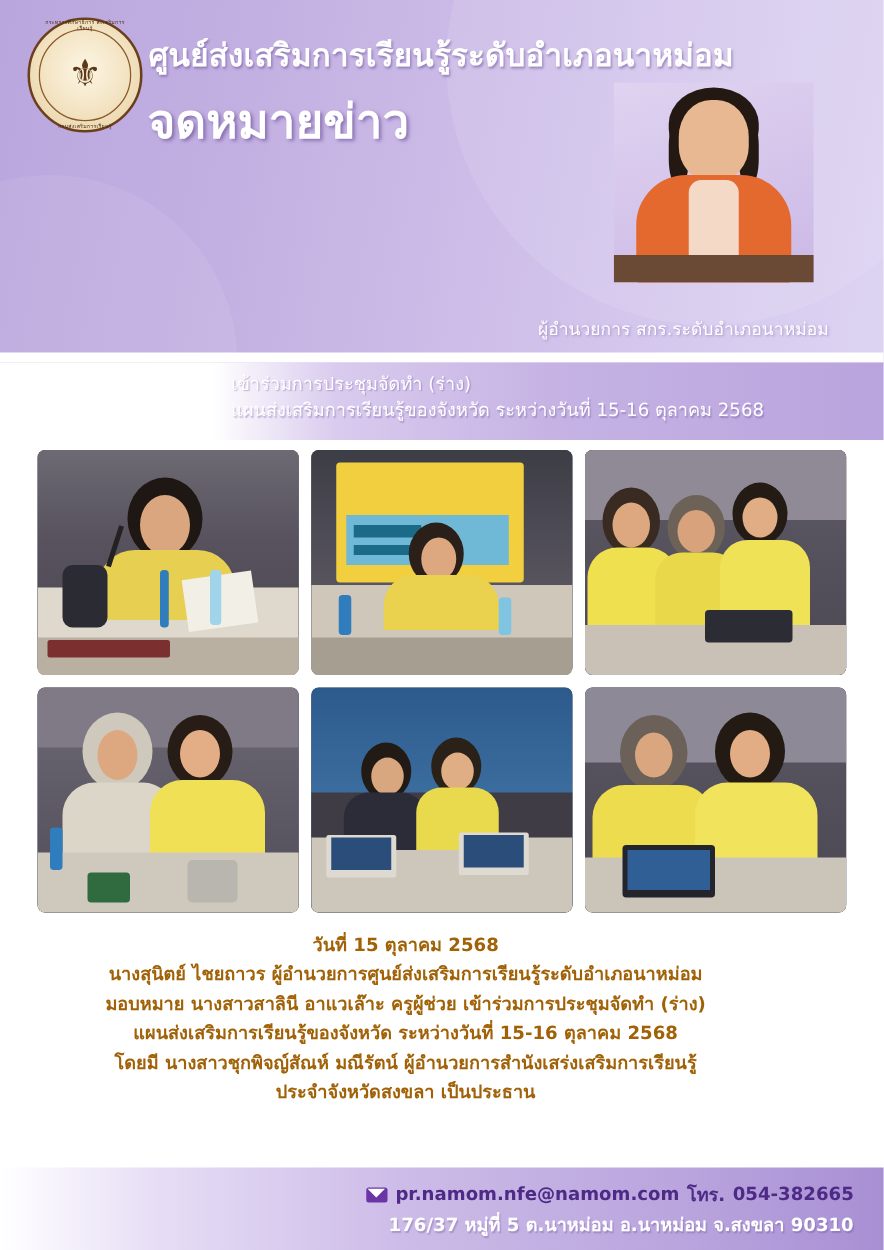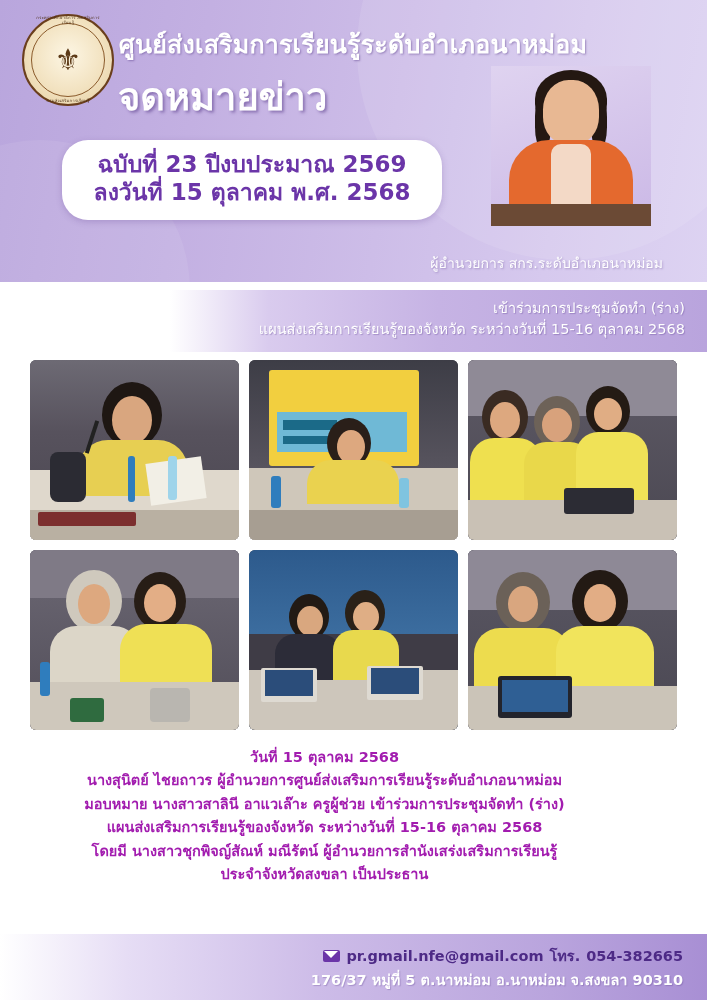--- a/index.html
+++ b/index.html
@@ -195,21 +195,21 @@
   .sec-head {
     position: relative;
     width: 707px;
     height: 62px;
     background: linear-gradient(90deg,#ffffff 0%, #ffffff 24%, #d9cbee 38%, #c6b3e4 62%, #b9a4dd 100%);
   }
   .sec-head-text {
     position: absolute;
     right: 22px; top: 8px;
     width: 500px;
-    text-align: right;
+    text-align: left;
     color: #ffffff;
     font-size: 14.5px;
     line-height: 1.45;
     text-shadow: 1px 1px 1px rgba(90,60,140,.35);
   }
 
   
   .photos {
     position: relative;
     width: 707px;
@@ -232,21 +232,21 @@
 
   
   .blob { position: absolute; border-radius: 50%; }
   .rect { position: absolute; }
 
   
   .caption {
     width: 649px;
     padding: 6px 24px 2px;
     text-align: center;
-    color: #a21caf;
+    color: #a16207;
   }
   .caption div {
     font-size: 14.5px;
     line-height: 1.62;
     font-weight: bold;
   }
   .cap-date { font-size: 15.5px; }
 
   
   .footer {
@@ -300,24 +300,20 @@
     <div class="seal-inner">
       <div class="seal-text-top">กระทรวงศึกษาธิการ ส่งเสริมการเรียนรู้</div>
       <div class="seal-emblem">⚜</div>
       <div class="seal-text-bottom">กรมส่งเสริมการเรียนรู้</div>
     </div>
   </div>
 
   <div class="head-title">ศูนย์ส่งเสริมการเรียนรู้ระดับอำเภอนาหม่อม</div>
   <div class="head-subtitle">จดหมายข่าว</div>
 
-  <div class="issue-box">
-    <div class="issue-line">ฉบับที่ 23 ปีงบประมาณ 2569</div>
-    <div class="issue-line">ลงวันที่ 15 ตุลาคม พ.ศ. 2568</div>
-  </div>
 
   <div class="portrait">
     <div class="bg"></div>
     <div class="p-hair"></div>
     <div class="p-hair2"></div>
     <div class="p-hair3"></div>
     <div class="p-head"></div>
     <div class="p-body"></div>
     <div class="p-shirt"></div>
     <div class="p-desk"></div>
@@ -440,18 +436,18 @@
   <div>นางสุนิตย์ ไชยถาวร ผู้อำนวยการศูนย์ส่งเสริมการเรียนรู้ระดับอำเภอนาหม่อม</div>
   <div>มอบหมาย นางสาวสาลินี อาแวเล๊าะ ครูผู้ช่วย เข้าร่วมการประชุมจัดทำ (ร่าง)</div>
   <div>แผนส่งเสริมการเรียนรู้ของจังหวัด ระหว่างวันที่ 15-16 ตุลาคม 2568</div>
   <div>โดยมี นางสาวชุกพิจญ์สัณห์ มณีรัตน์ ผู้อำนวยการสำนังเสร่งเสริมการเรียนรู้</div>
   <div>ประจำจังหวัดสงขลา เป็นประธาน</div>
 </div>
 
 <div class="footer">
   <div class="footer-line1">
     <span class="mail-icon"></span>
-    <span>pr.gmail.nfe@gmail.com</span>
+    <span>pr.namom.nfe@namom.com</span>
     <span>โทร.</span>
     <span>054-382665</span>
   </div>
   <div class="footer-line2">176/37 หมู่ที่ 5 ต.นาหม่อม อ.นาหม่อม จ.สงขลา 90310</div>
 </div>
 
 </body></html>

